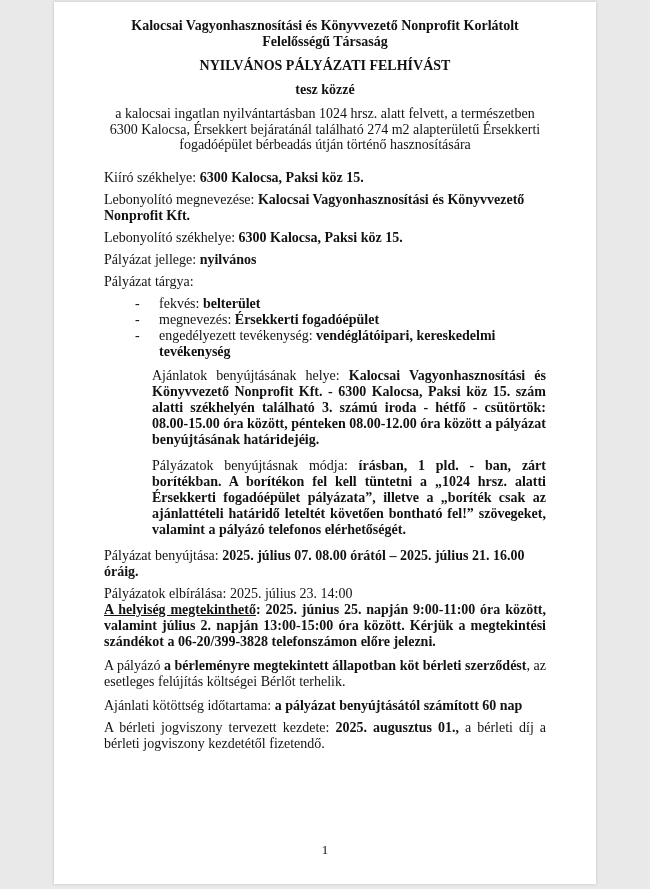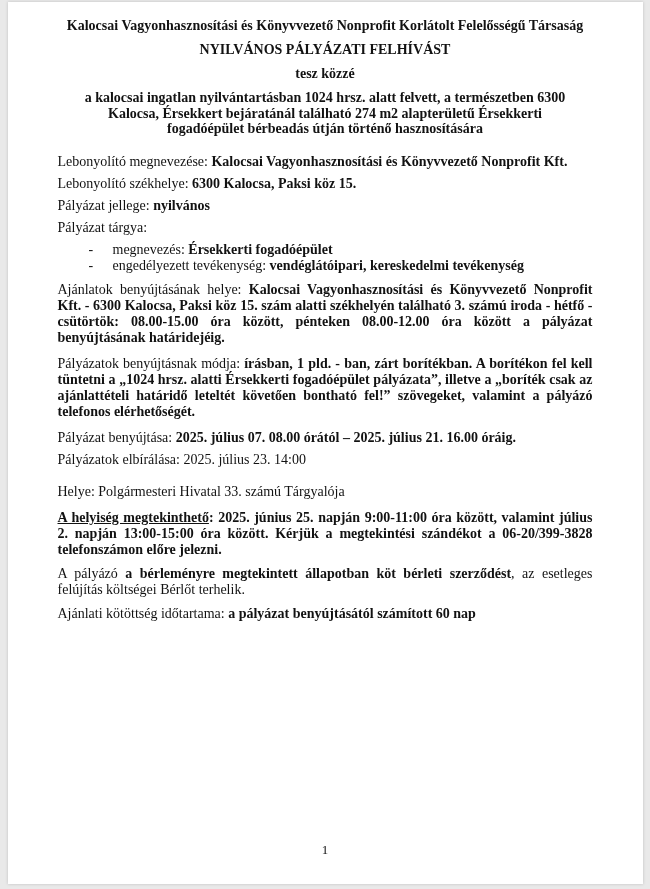--- a/index.html
+++ b/index.html
@@ -5,73 +5,75 @@
   html, body { margin: 0; padding: 0; }
   body {
     width: 650px; height: 889px;
     background: #e9e9e9;
     font-family: "Liberation Serif", "DejaVu Serif", serif;
     color: #121212;
     overflow: hidden;
   }
   .page {
     box-sizing: border-box;
-    width: 635px; height: 882px;
+    width: 542px; height: 882px;
     margin: 2px auto 0 auto;
     background: #ffffff;
     box-shadow: 0 0 3px rgba(0,0,0,0.18);
     position: relative;
     padding: 16px 50px 0 50px;
     font-size: 14px;
     line-height: 16px;
   }
   .b { font-weight: bold; }
   .u { text-decoration: underline; font-family: Liberation Serif, serif; }
   .hline { text-align: center; font-weight: bold; margin: 0 0 8px 0; }
   .hsubject {
-    text-align: center; font-weight: bold;
+    text-align: center; font-weight: normal;
     max-width: 508px; margin: 0 auto 17px auto;
     line-height: 15.5px;
   }
   .para { margin: 0 0 6px 0; }
   .j { text-align: justify; }
-  .sp { margin-bottom: 10px; }
-  .tight { margin-bottom: 16px; }
+  .sp { margin-bottom: 10px; margin-left: 48px; }
+  .tight { margin-bottom: 0; }
   .gap8 { margin-bottom: 8px; }
   ul.dash-list { list-style: none; margin: 0 0 8px 0; padding: 0; line-height: 16px; }
   ul.dash-list li { position: relative; padding-left: 55px; }
   ul.dash-list li::before { content: "-"; position: absolute; left: 31px; top: 0; }
   .page-footer {
     position: absolute; bottom: 26px; left: 0; right: 0;
     text-align: center; font-size: 13px;
   }
 </style>
 </head>
 <body>
 
 <div class="page">
 
   <p class="hline">Kalocsai Vagyonhasznosítási és Könyvvezető Nonprofit Korlátolt Felelősségű Társaság</p>
   <p class="hline">NYILVÁNOS PÁLYÁZATI FELHÍVÁST</p>
   <p class="hline">tesz közzé</p>
   <p class="hsubject">a kalocsai ingatlan nyilvántartásban 1024 hrsz. alatt felvett, a természetben 6300 Kalocsa, Érsekkert bejáratánál található 274 m2 alapterületű Érsekkerti fogadóépület bérbeadás útján történő hasznosítására</p>
 
+  <p class="para"><span>Kiíró székhelye: </span><span class="b">6300 Kalocsa, Paksi köz 15.</span></p>
   <p class="para"><span>Lebonyolító megnevezése: </span><span class="b">Kalocsai Vagyonhasznosítási és Könyvvezető Nonprofit Kft.</span></p>
   <p class="para"><span>Lebonyolító székhelye: </span><span class="b">6300 Kalocsa, Paksi köz 15.</span></p>
   <p class="para"><span>Pályázat jellege: </span><span class="b">nyilvános</span></p>
   <p class="para"><span>Pályázat tárgya:</span></p>
 
   <ul class="dash-list">
+    <li><span>fekvés: </span><span class="b">belterület</span></li>
     <li><span>megnevezés: </span><span class="b">Érsekkerti fogadóépület</span></li>
     <li><span>engedélyezett tevékenység: </span><span class="b">vendéglátóipari, kereskedelmi tevékenység</span></li>
   </ul>
 
   <p class="para j sp"><span>Ajánlatok benyújtásának helye: </span><span class="b">Kalocsai Vagyonhasznosítási és Könyvvezető Nonprofit Kft. - 6300 Kalocsa, Paksi köz 15. szám alatti székhelyén található 3. számú iroda - hétfő - csütörtök: 08.00-15.00 óra között, pénteken 08.00-12.00 óra között a pályázat benyújtásának határidejéig.</span></p>
   <p class="para j sp"><span>Pályázatok benyújtásnak módja: </span><span class="b">írásban, 1 pld. - ban, zárt borítékban. A borítékon fel kell tüntetni a „1024 hrsz. alatti Érsekkerti fogadóépület pályázata”, illetve a „boríték csak az ajánlattételi határidő leteltét követően bontható fel!” szövegeket, valamint a pályázó telefonos elérhetőségét.</span></p>
   <p class="para"><span>Pályázat benyújtása: </span><span class="b">2025. július 07. 08.00 órától – 2025. július 21. 16.00 óráig.</span></p>
   <p class="para tight"><span>Pályázatok elbírálása: 2025. július 23. 14:00</span></p>
-  <p class="para sp"><span>Helye: Polgármesteri Hivatal 33. számú Tárgyalója</span></p>
   <p class="para j gap8"><span class="b u">A helyiség megtekinthető</span><span class="b">: </span><span class="b">2025. június 25. napján 9:00-11:00 óra között, valamint július 2. napján 13:00-15:00 óra között. Kérjük a megtekintési szándékot a 06-20/399-3828 telefonszámon előre jelezni.</span></p>
   <p class="para j gap8"><span>A pályázó </span><span class="b">a bérleményre megtekintett állapotban köt bérleti szerződést</span><span>, az esetleges felújítás költségei Bérlőt terhelik.</span></p>
   <p class="para"><span>Ajánlati kötöttség időtartama: </span><span class="b">a pályázat benyújtásától számított 60 nap</span></p>
+  <p class="para j"><span>A bérleti jogviszony tervezett kezdete: </span><span class="b">2025. augusztus 01.,</span><span> a bérleti díj a bérleti jogviszony kezdetétől fizetendő.</span></p>
 
   <div class="page-footer">1</div>
 </div>
 
 </body></html>

